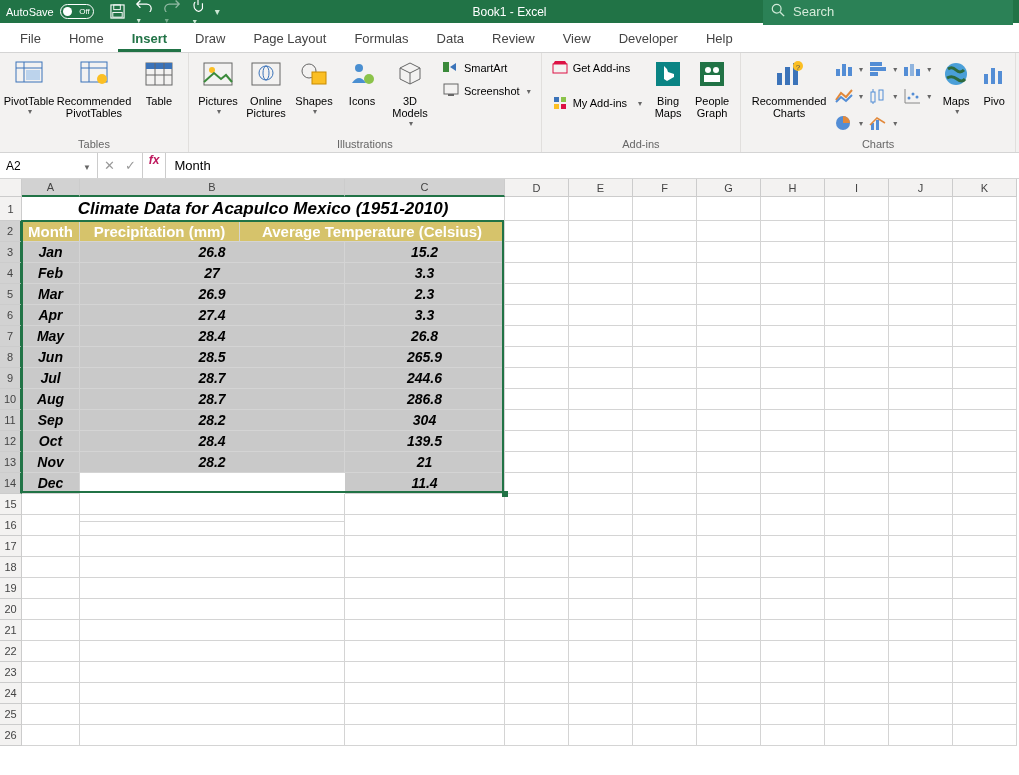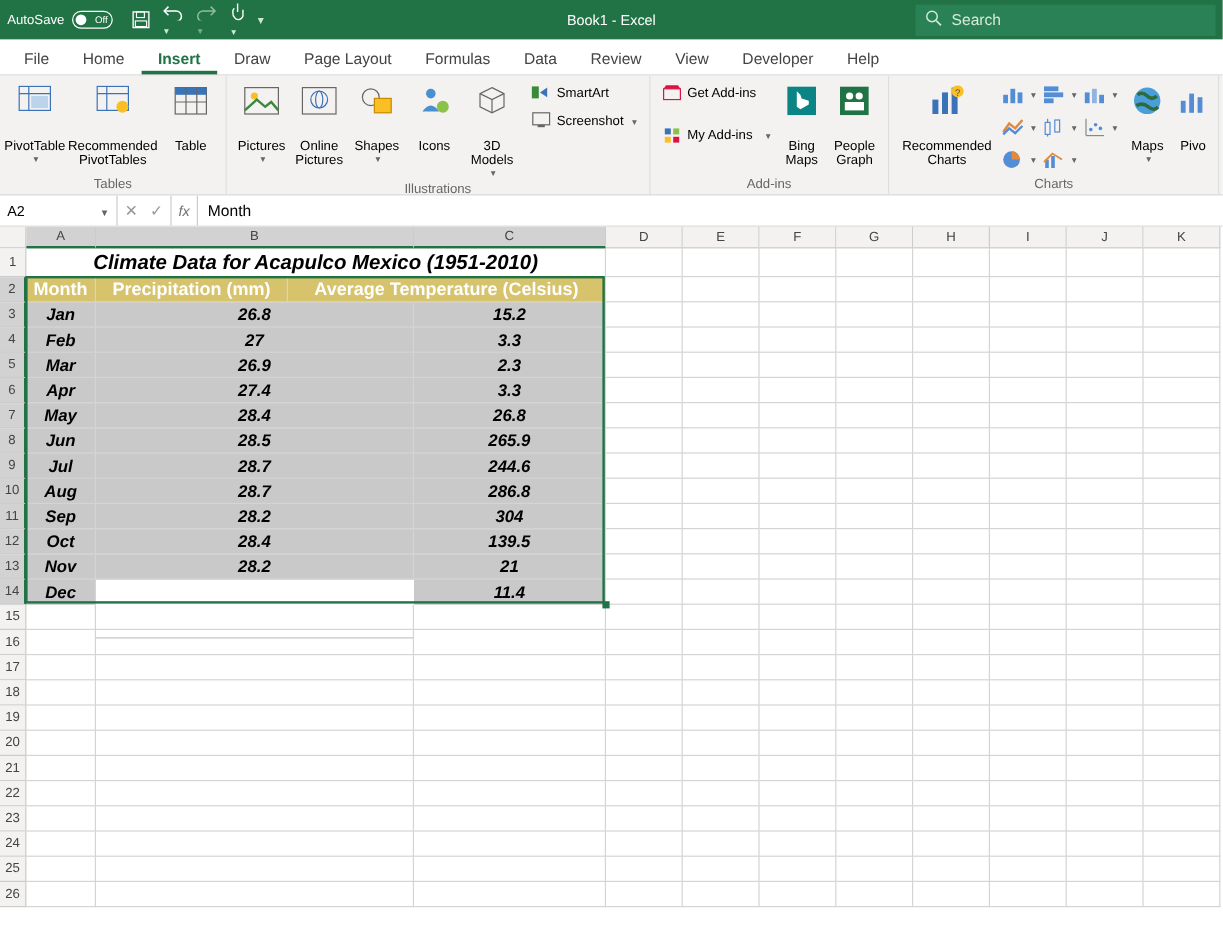--- a/index.html
+++ b/index.html
@@ -8,21 +8,21 @@
     font-size: 12px;
     background: #fff;
     overflow: hidden;
     width: 1019px;
     height: 775px;
     position: relative;
   }
 
   
   .title-bar {
-    height: 33px;
+    height: 23px;
     background: #217346;
     color: #fff;
     display: flex;
     align-items: center;
     padding: 0 6px;
   }
   .autosave-wrap { display: flex; align-items: center; gap: 6px; margin-right: 10px;}
   .autosave-label { font-size: 11px; }
   .autosave-toggle {
     width: 34px; height: 15px; border: 1px solid #fff; border-radius: 8px;
@@ -98,21 +98,21 @@
     font-size: 11px;
     color: #666;
     padding: 1px 0 0 0;
   }
   .rbtn-big {
     display: flex; flex-direction: column; align-items: center;
     width: 64px; padding: 2px 2px; cursor:pointer;
   }
   .rbtn-big.narrow { width: 46px; }
   .rbtn-big .ico { height: 30px; display:flex; align-items:center; justify-content:center;}
-  .rbtn-big .lbl { font-size: 11px; text-align: center; line-height: 12px; margin-top:17px;}
+  .rbtn-big .lbl { font-size: 11px; text-align: center; line-height: 12px; margin-top:6px;}
   .rbtn-small {
     display: flex; align-items: center; gap: 5px; padding: 2px 4px;
     font-size: 11px; cursor:pointer; height:22px;
   }
   .dd-caret { font-size: 8px; color:#666; margin-left:2px;}
 
   .mini-col { display:flex; flex-direction:column; gap:1px; }
   .mini-row { display:flex; align-items:center; gap:4px; height:24px; padding:0 2px; cursor:pointer; }
 
   
@@ -123,21 +123,21 @@
     align-items: stretch;
     background: #fff;
   }
   .name-box {
     width: 98px; border-right: 1px solid #ccc;
     display:flex; align-items:center; padding:0 6px; font-size:12px;
     position:relative;
   }
   .name-box .tri { position:absolute; right:6px; top:10px; font-size:8px; color:#666;}
   .fx-controls { display:flex; align-items:center; border-right:1px solid #ccc; padding:0 6px; gap:10px; color:#999;}
-  .fx-label { font-style: italic; font-size: 12px; color:#737373; padding:0 6px; display:flex; align-items:center; border-right:1px solid #ccc;}
+  .fx-label { font-style: italic; font-size: 12px; color:#be185d; padding:0 6px; display:flex; align-items:flex-start; border-right:1px solid #ccc;font-weight:bold;}
   .formula-input { flex:1; display:flex; align-items:center; padding:0 8px; font-size:13px; }
 
   
   .sheet-wrap {
     position: relative;
     height: calc(775px - 33px - 30px - 100px - 26px);
     overflow: hidden;
     background: #fff;
   }
   .corner {

